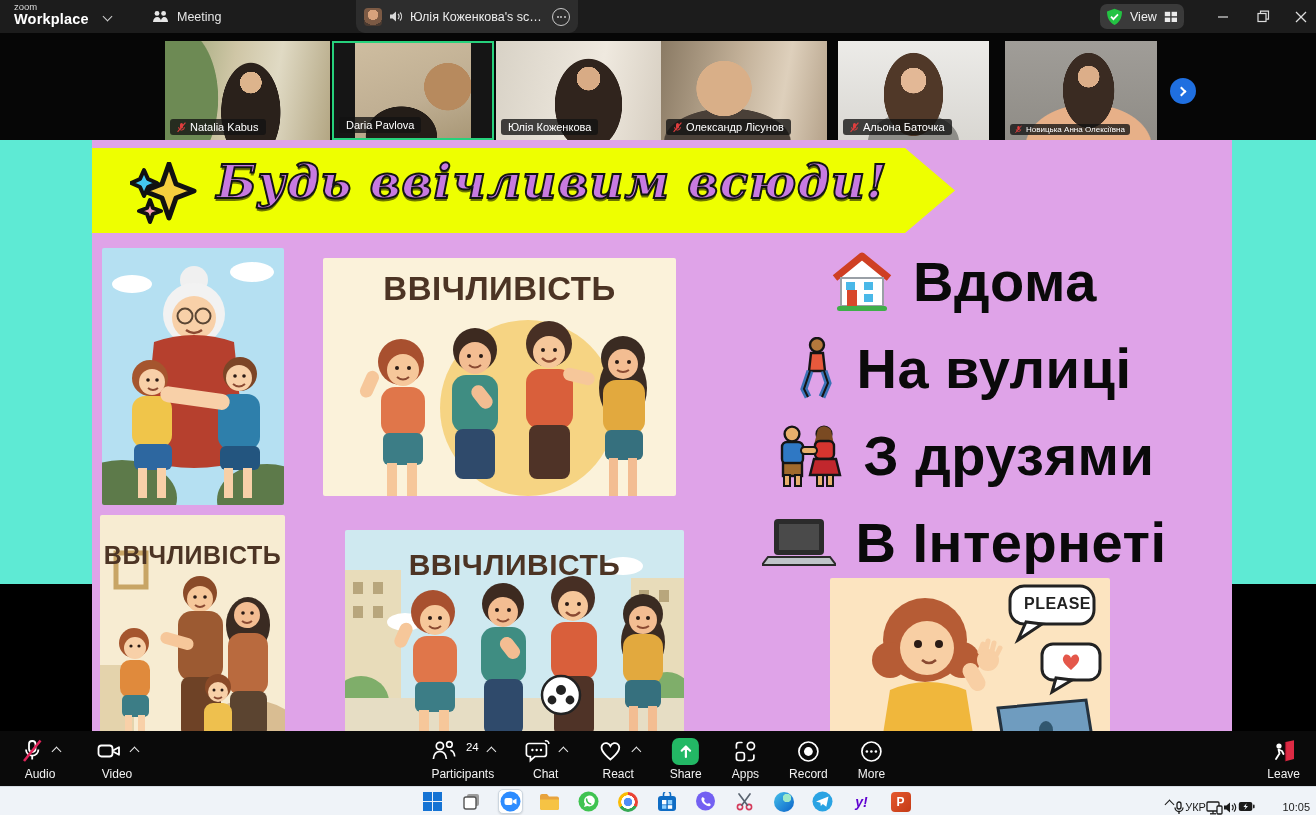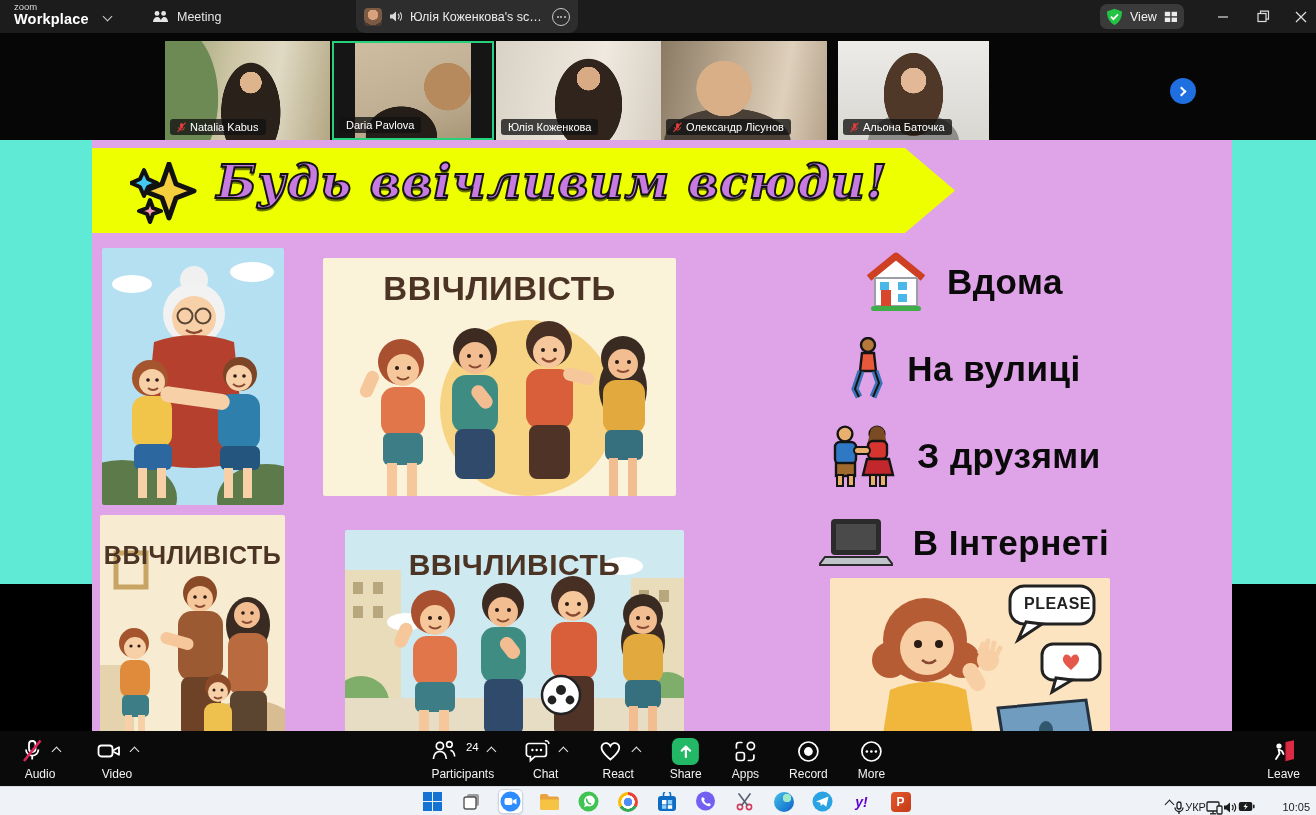--- a/index.html
+++ b/index.html
@@ -45,21 +45,21 @@
   .sharearea{position:absolute;left:0;top:140px;width:1316px;height:444px;background:#5eead4;}
   .slide{position:absolute;left:92px;top:0;width:1140px;height:591px;background:#dfa3e8;overflow:hidden;}
   .banner{position:absolute;left:0;top:8px;width:863px;height:85px;background:#eeff00;clip-path:polygon(0 0,813px 0,863px 50%,813px 100%,0 100%);display:flex;align-items:center;}
   .banner-text{position:absolute;left:115px;top:6px;width:690px;text-align:center;font-family:"DejaVu Serif",serif;font-style:italic;font-weight:bold;font-size:47px;color:#c77ae0;-webkit-text-stroke:2px #141414;text-shadow:0 3px 0 rgba(0,0,0,.55);letter-spacing:1px;}
   .imgbox{position:absolute;overflow:hidden;border-radius:2px;}
   .imgbox svg{display:block;}
   .cap{position:absolute;left:0;right:0;text-align:center;font-weight:800;color:#4c3424;letter-spacing:.5px;}
   .please{position:absolute;font-weight:800;color:#222;}
   .vlist{position:absolute;left:598px;top:98px;width:548px;}
   .vrow{display:flex;align-items:center;justify-content:center;gap:20px;height:87px;}
-  .vrow .lbl{font-size:35px;font-weight:800;color:#0a0a0a;letter-spacing:.5px;}
+  .vrow .lbl{font-size:56px;font-weight:800;color:#0a0a0a;letter-spacing:.5px;}
 
   
   .toolbar{position:absolute;left:0;top:731px;width:1316px;height:55px;background:#0a0a0a;}
   .tb-item{display:flex;flex-direction:column;align-items:center;gap:2px;color:#f2f2f2;font-size:12px;}
   .tb-row{display:flex;align-items:flex-start;gap:9px;height:28px;align-items:center;}
   .tb-left{position:absolute;left:20px;top:6px;display:flex;gap:36px;}
   .tb-center{position:absolute;left:50%;top:6px;transform:translateX(-50%);display:flex;gap:30px;}
   .tb-leave{position:absolute;right:16px;top:6px;}
   .badge{font-size:11.5px;color:#fff;margin-top:-8px;}
   .share-sq{width:27px;height:27px;border-radius:7px;background:#23b865;display:flex;align-items:center;justify-content:center;}
@@ -181,20 +181,30 @@
         </span>
     </div>
     <div class="tile t5" style="left:838px;width:151px;">
       <span class="chip">
           <svg width="9" height="11" viewBox="0 0 9 11">
             <rect x="3" y="1" width="3" height="5.4" rx="1.5" fill="#e03e3e"></rect>
             <path d="M1.6 5.2a2.9 2.9 0 0 0 5.8 0" stroke="#e03e3e" fill="none"></path>
             <line x1="0.6" y1="9.8" x2="8.4" y2="0.6" stroke="#e03e3e" stroke-width="1.1"></line>
           </svg>
           <span>Альона Баточка</span>
+        </span>
+    </div>
+    <div class="tile t6" style="left:1005px;width:152px;">
+      <span class="chip tiny">
+          <svg width="7" height="9" viewBox="0 0 9 11">
+            <rect x="3" y="1" width="3" height="5.4" rx="1.5" fill="#e03e3e"></rect>
+            <path d="M1.6 5.2a2.9 2.9 0 0 0 5.8 0" stroke="#e03e3e" fill="none"></path>
+            <line x1="0.6" y1="9.8" x2="8.4" y2="0.6" stroke="#e03e3e" stroke-width="1.1"></line>
+          </svg>
+          <span>Новицька Анна Олексіївна</span>
         </span>
     </div>
     <div class="next-btn">
         <span class="chev right"></span>
       </div>
   </div>
 
   <div class="sharearea">
     <div class="slide">
 

